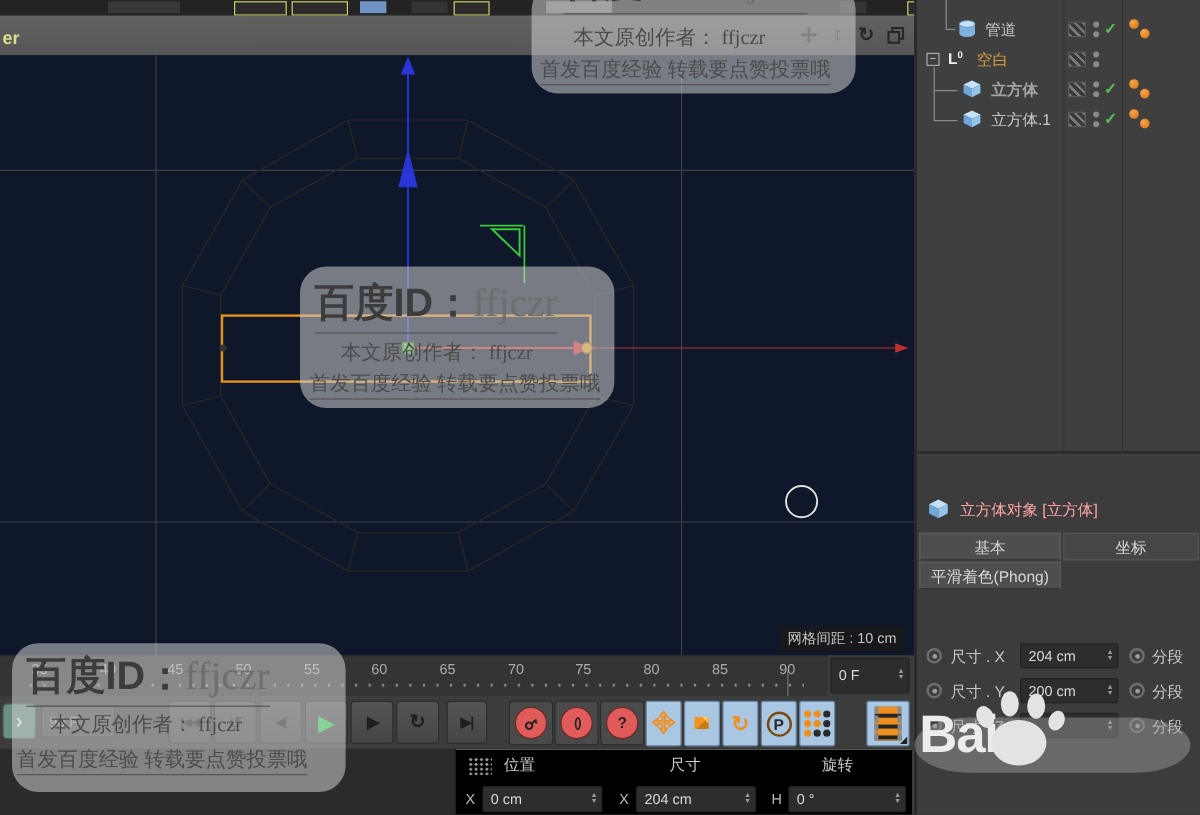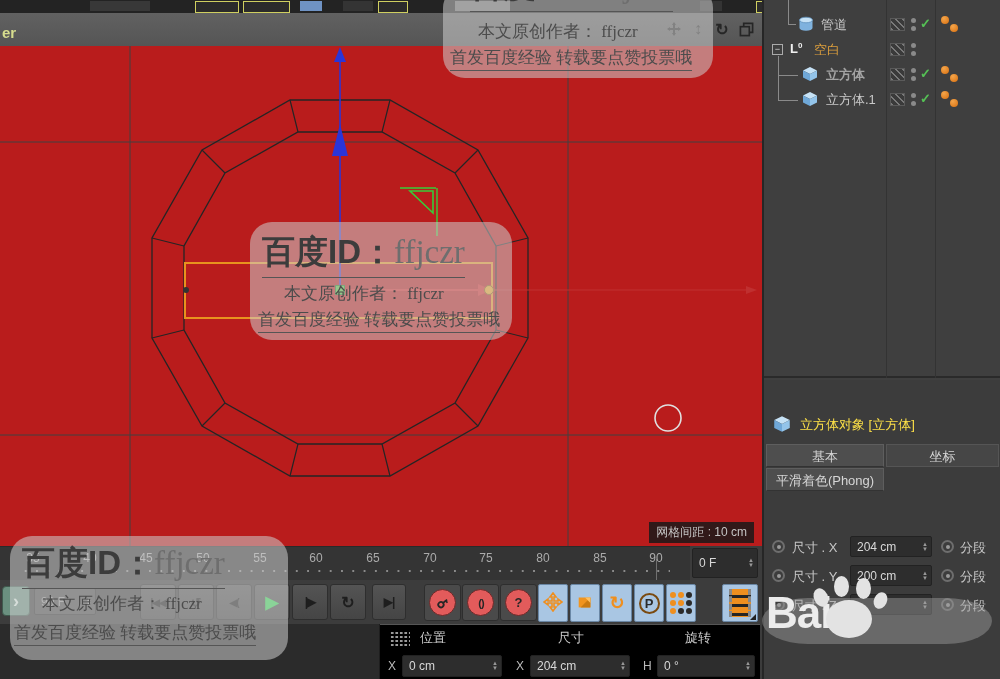--- a/index.html
+++ b/index.html
@@ -8,41 +8,41 @@
   .abs{position:absolute;}
   
   .topsliver{left:0;top:0;width:1000px;height:13px;background:#232323;}
   .frag{position:absolute;top:1px;height:10px;}
   
   .vmenubar{left:0;top:13px;width:762px;height:33px;background:linear-gradient(#616161,#555);border-bottom:1px solid #3a3a3a;}
   .cornerlabel{position:absolute;left:2px;top:11px;color:#d7dd8e;font-weight:bold;font-size:15px;}
   .navicons{position:absolute;right:6px;top:6px;display:flex;gap:4px;}
   .navicon{width:20px;height:20px;display:flex;align-items:center;justify-content:center;color:#262626;font-size:16px;font-weight:bold;}
   
-  .viewport{left:0;top:46px;width:762px;height:500px;background:#b91c1c;overflow:hidden;}
+  .viewport{left:0;top:46px;width:762px;height:500px;background:#0f172a;overflow:hidden;}
   .gridlabel{position:absolute;right:8px;bottom:3px;background:rgba(25,25,25,0.85);color:#c4c4c4;font-size:12px;padding:2px 7px;}
   
   .rightpanel{left:762px;top:0;width:238px;height:679px;background:#3f3f3f;border-left:2px solid #262626;box-sizing:border-box;}
   .om{position:absolute;left:0;top:0;width:236px;height:378px;background:#3f3f3f;border-bottom:2px solid #2a2a2a;box-sizing:border-box;}
   .om-coldiv{position:absolute;top:0;height:378px;width:1px;background:#333;}
   .omrow{position:absolute;left:0;width:236px;height:25px;display:flex;align-items:center;}
   .treeline{position:absolute;background:#8a8a8a;}
   .expander{position:absolute;width:11px;height:11px;border:1px solid #aaa;background:#3f3f3f;color:#ddd;font-size:9px;line-height:9px;text-align:center;box-sizing:border-box;}
   .objicon{position:absolute;width:18px;height:18px;}
   .omlabel{position:absolute;font-size:13px;white-space:nowrap;}
   .hatch{position:absolute;width:15px;height:13px;border:1px solid #5a5a5a;box-sizing:border-box;
          background:repeating-linear-gradient(45deg,#7a7a7a 0 2px,#3a3a3a 2px 5px);}
   .visdot{position:absolute;width:5px;height:5px;border-radius:50%;background:#8a8a8a;}
   .check{position:absolute;color:#55c055;font-size:13px;font-weight:bold;}
   .tagdot{position:absolute;width:8px;height:8px;border-radius:50%;background:radial-gradient(circle at 35% 30%,#f4a54a,#d86f10);}
   
   .am{position:absolute;left:0;top:380px;width:236px;height:299px;background:#3c3c3c;}
   .am-menubar{position:absolute;left:0;top:2px;width:236px;height:26px;background:#454545;border-bottom:1px solid #303030;display:flex;align-items:center;gap:18px;padding-left:8px;box-sizing:border-box;color:#cfcfcf;}
   .dotsicon{width:20px;height:15px;background-image:radial-gradient(circle,#9a9a9a 1.1px,rgba(0,0,0,0) 1.4px);background-size:4.5px 4px;}
-  .am-objrow{position:absolute;left:0;top:30px;width:236px;height:30px;display:flex;align-items:center;gap:8px;padding-left:8px;box-sizing:border-box;color:#fde047;}
+  .am-objrow{position:absolute;left:0;top:30px;width:236px;height:30px;display:flex;align-items:center;gap:8px;padding-left:8px;box-sizing:border-box;color:#fca5a5;}
   .tab{position:absolute;height:23px;line-height:23px;text-align:center;background:#4e4e4e;border:1px solid #5e5e5e;border-bottom-color:#333;box-sizing:border-box;color:#d6d6d6;}
   .tab.dim{background:#464646;border-color:#555;}
   .sechead{position:absolute;left:0;top:120px;width:236px;height:25px;background:#373737;border-top:1px solid #2d2d2d;border-bottom:1px solid #2d2d2d;line-height:25px;padding-left:8px;box-sizing:border-box;color:#dedede;}
   .attrow{position:absolute;left:0;width:236px;height:29px;}
   .radio{position:absolute;width:13px;height:13px;border-radius:50%;border:2px solid #6e6e6e;box-sizing:border-box;}
   .radio::after{content:"";position:absolute;left:2.5px;top:2.5px;width:4px;height:4px;border-radius:50%;background:#9a9a9a;}
   .alabel{position:absolute;color:#c6c6c6;font-size:13px;white-space:nowrap;}
   .field{position:absolute;background:#2d2d2d;border:1px solid #222;border-radius:2px;box-sizing:border-box;color:#d8d8d8;font-size:12px;display:flex;align-items:center;}
   .field .val{flex:1;padding-left:6px;white-space:nowrap;overflow:hidden;}
   .spin{display:flex;flex-direction:column;align-items:center;width:12px;font-size:6px;line-height:5px;color:#999;}

